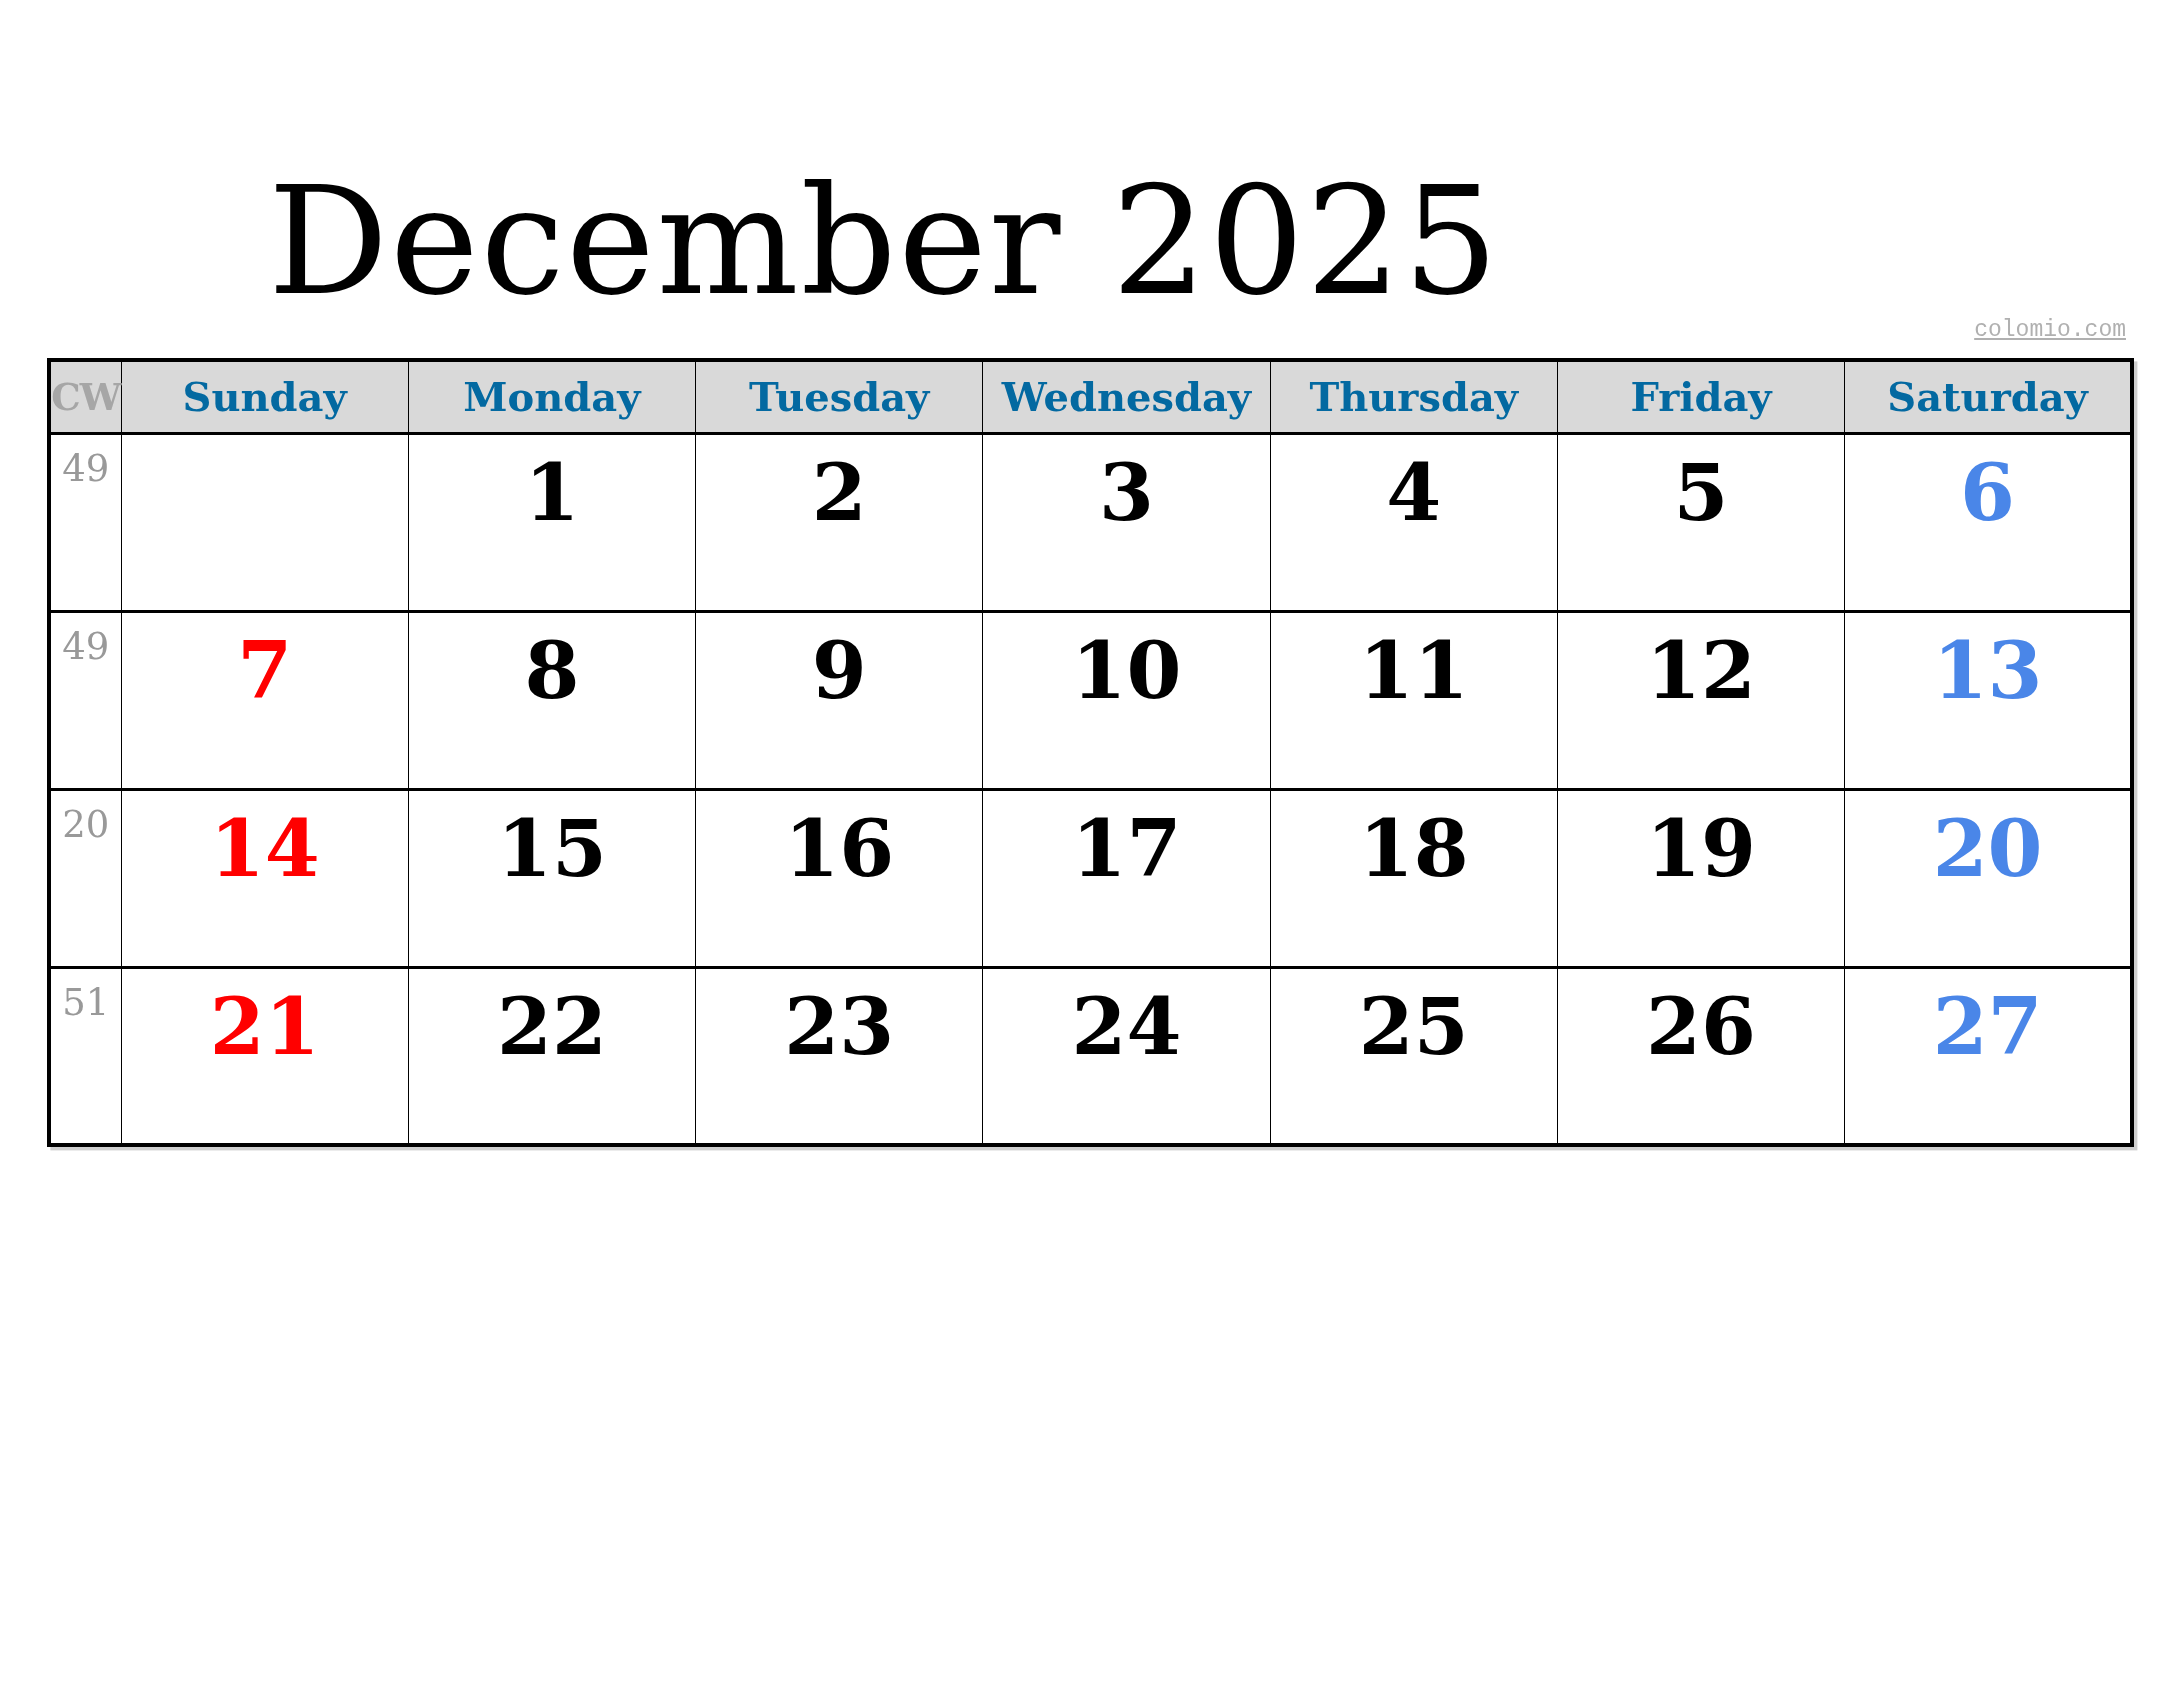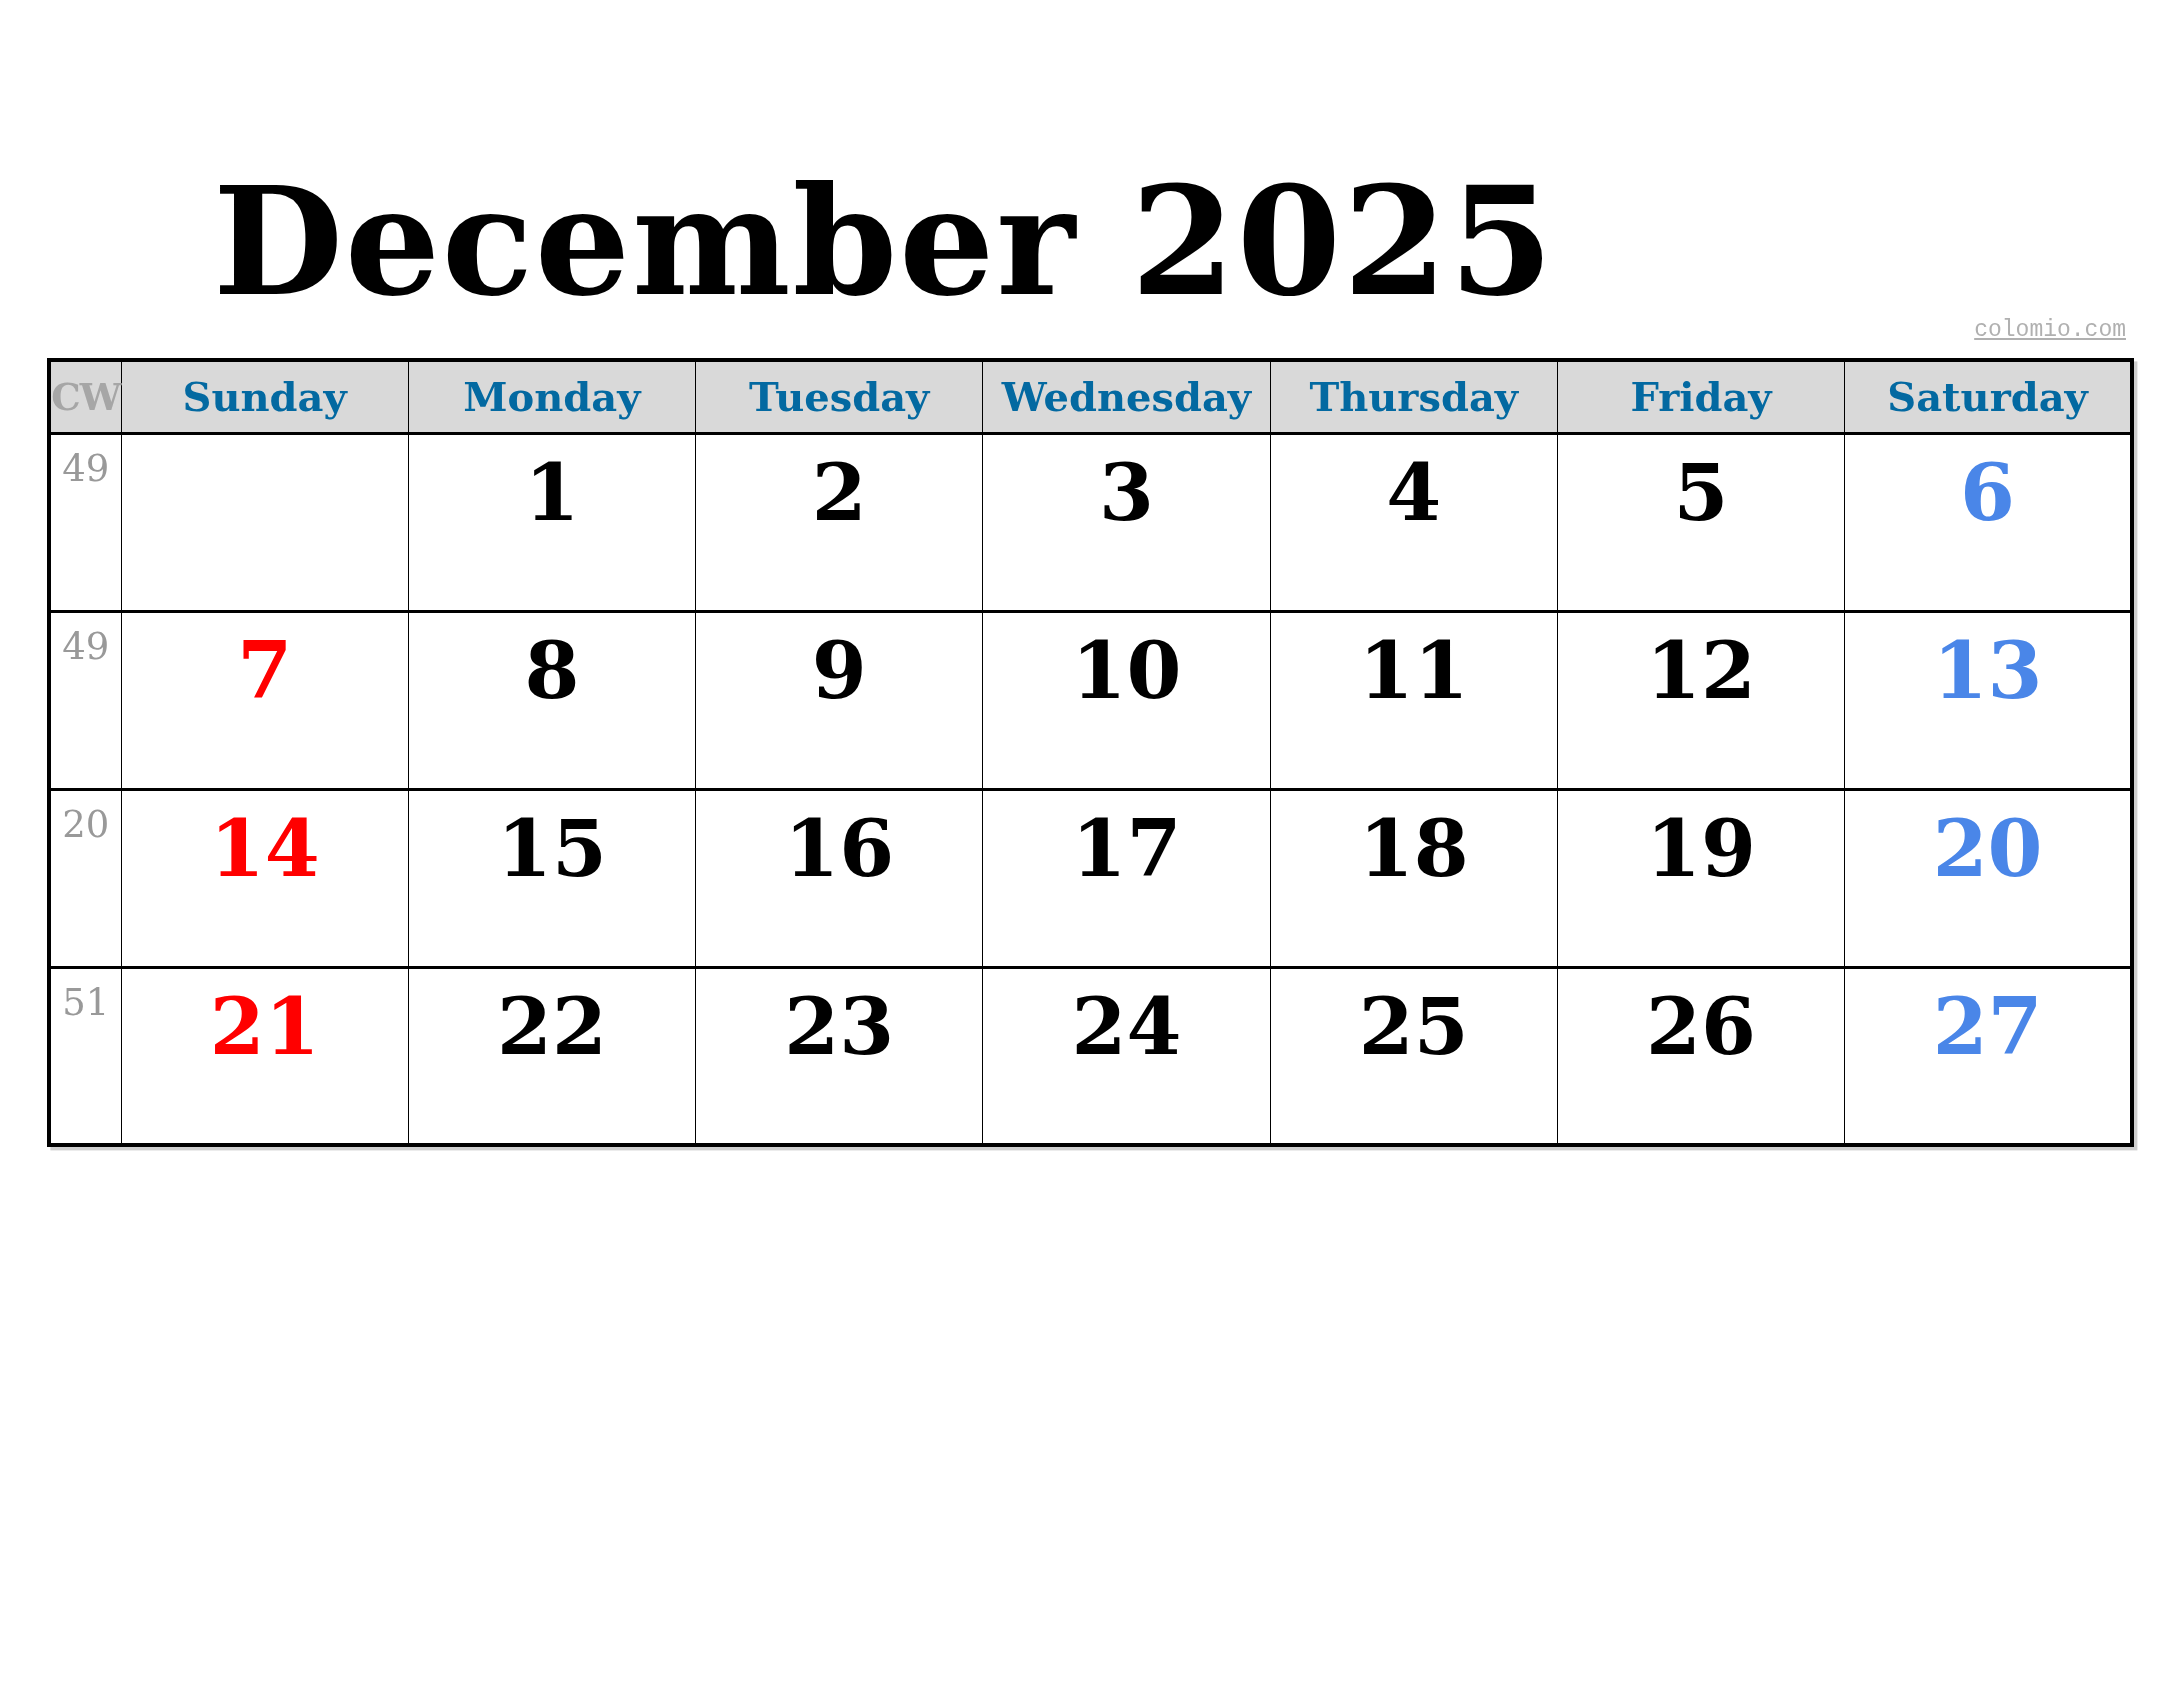--- a/index.html
+++ b/index.html
@@ -15,21 +15,21 @@
   body{font-family:"DejaVu Serif","Liberation Serif",serif;position:relative;}
 
   .page-title{
     position:absolute;
     top:135px;
     left:0;
     width:1768px;
     height:213px;
     text-align:center;
     font-size:150px;
-    font-weight:bold;
+    font-weight:normal;
     color:#000;
     letter-spacing:1.7px;
     line-height:213px;
     white-space:nowrap;
   }
 
   .watermark{
     position:absolute;
     top:317px;
     right:55px;

